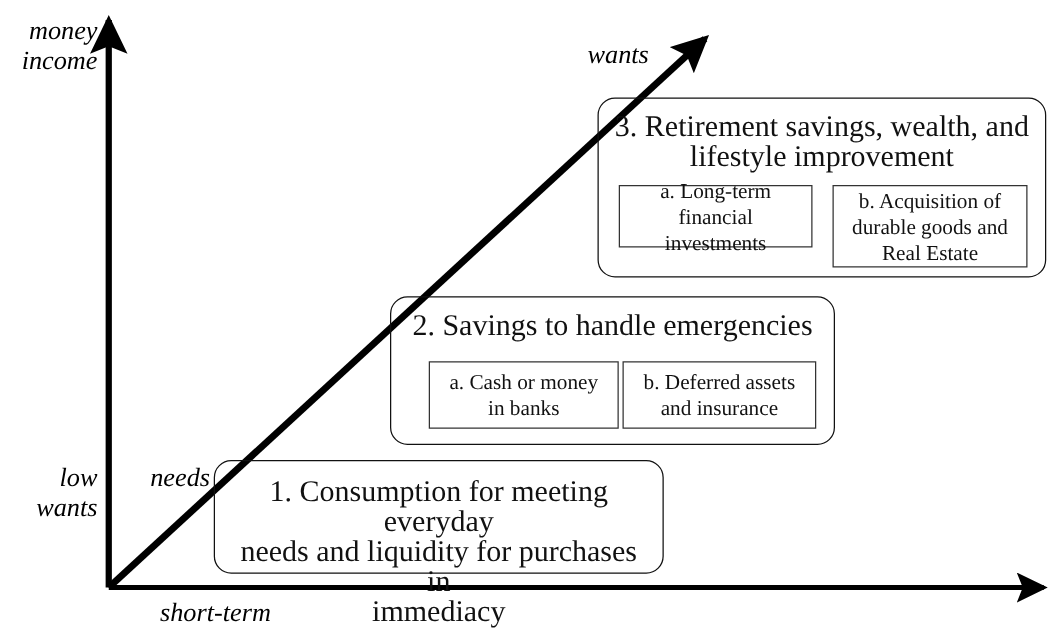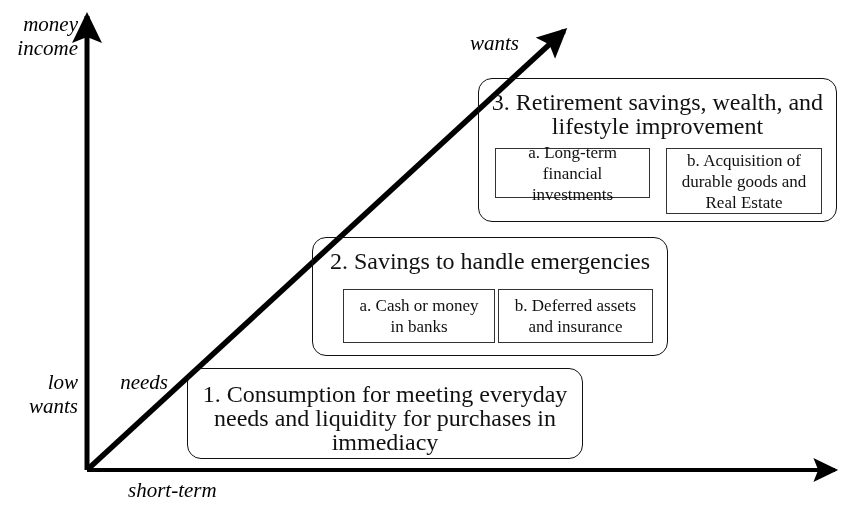--- a/index.html
+++ b/index.html
@@ -98,21 +98,21 @@
   .subbox-text {
     text-align: center;
     font-size: 17px;
     line-height: 21px;
     white-space: pre-line;
     color: #111;
     padding: 0 4px;
   }
 
   
-  #box-tier1 { left: 187px; top: 368px; width: 396px; height: 91px; }
+  #box-tier1 { left: 171px; top: 368px; width: 360px; height: 91px; }
   #box-tier1 .tier-title { top: 13px; }
 
   
   #box-tier2 { left: 312px; top: 237px; width: 356px; height: 119px; }
   #box-tier2 .tier-title { top: 11px; }
   #subbox-2a { left: 16px; top: 51px; width: 152px; height: 54px; margin-left: 14px; }
   #subbox-2b { left: 185px; top: 51px; width: 155px; height: 54px; }
 
   
   #box-tier3 { left: 478px; top: 78px; width: 359px; height: 144px; }

